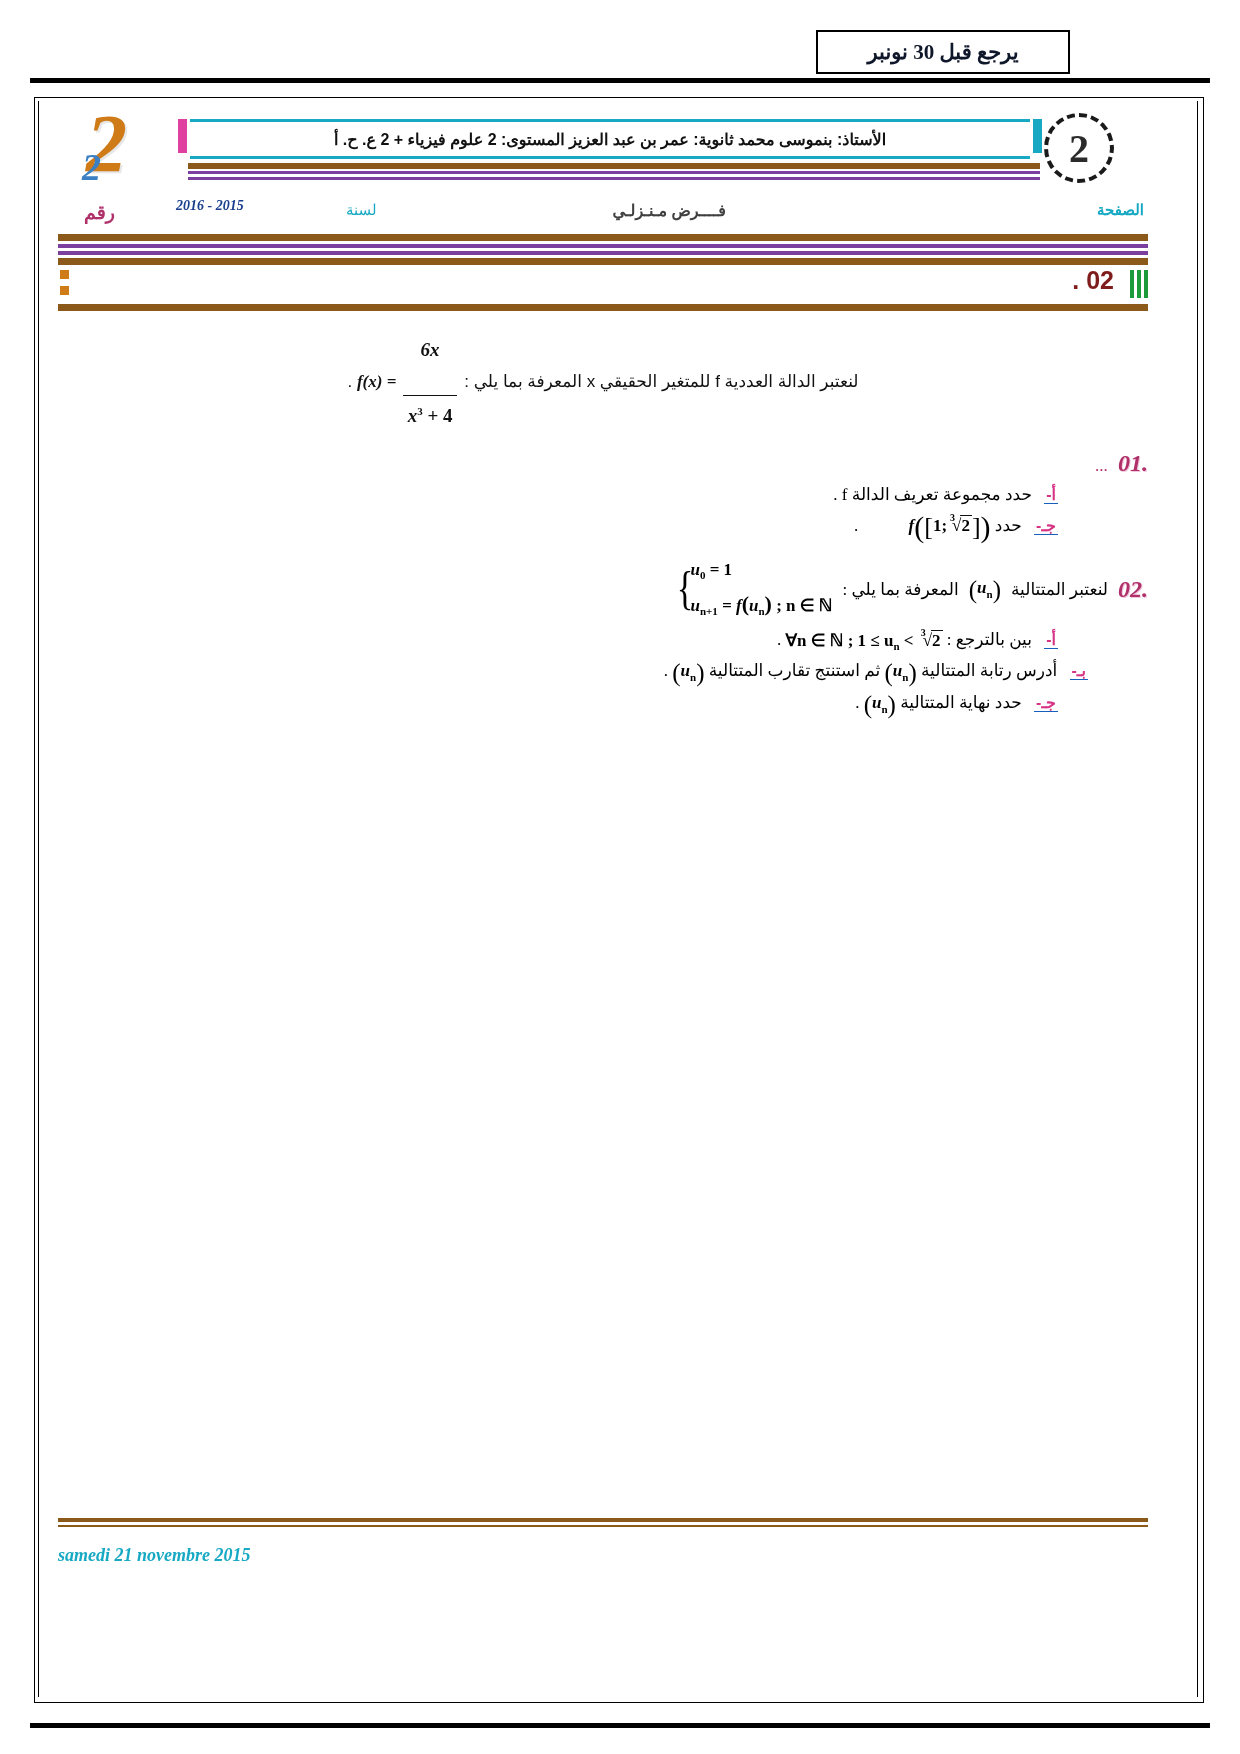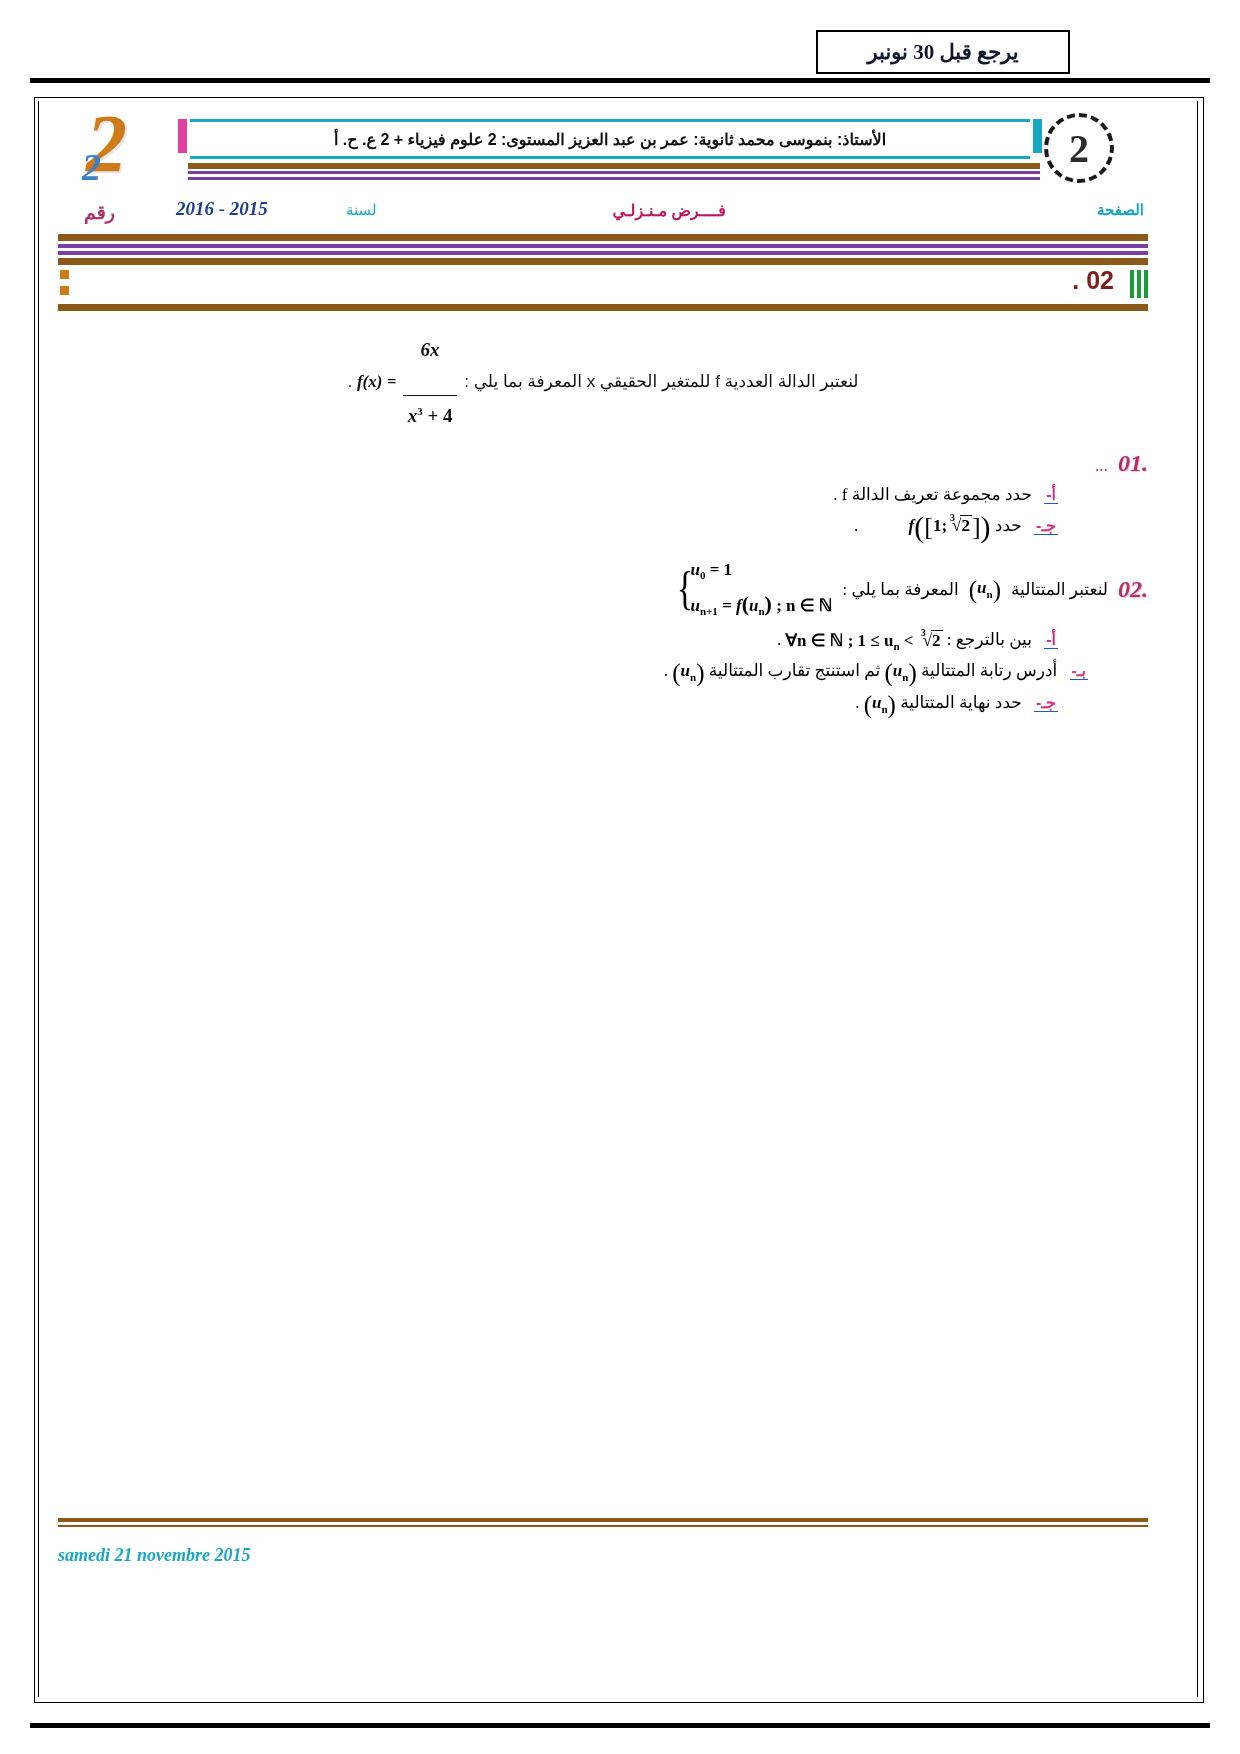--- a/index.html
+++ b/index.html
@@ -204,42 +204,42 @@
     top: 0;
     color: #17a9c4;
     font-weight: bold;
     font-size: 15px;
     font-family: "Liberation Sans", sans-serif;
   }
   .info-row .title-center {
     position: absolute;
     right: 420px;
     top: 0;
-    color: #be185d;
+    color: #404040;
     font-weight: bold;
     font-size: 16px;
     letter-spacing: 1px;
     font-family: "Liberation Sans", sans-serif;
   }
   .info-row .year-label {
     position: absolute;
     left: 300px;
     top: 0;
     color: #17a9c4;
     font-size: 15px;
     font-family: "Liberation Sans", sans-serif;
   }
   .info-row .year-value {
     position: absolute;
     left: 130px;
     top: -3px;
     color: #1a3f8f;
     font-weight: bold;
     font-style: italic;
-    font-size: 19px;
+    font-size: 14px;
     font-family: "Liberation Serif", serif;
   }
   .info-row .num-label {
     position: absolute;
     left: 38px;
     top: 0;
     color: #b0306a;
     font-weight: bold;
     font-size: 19px;
     font-family: "Liberation Sans", sans-serif;

